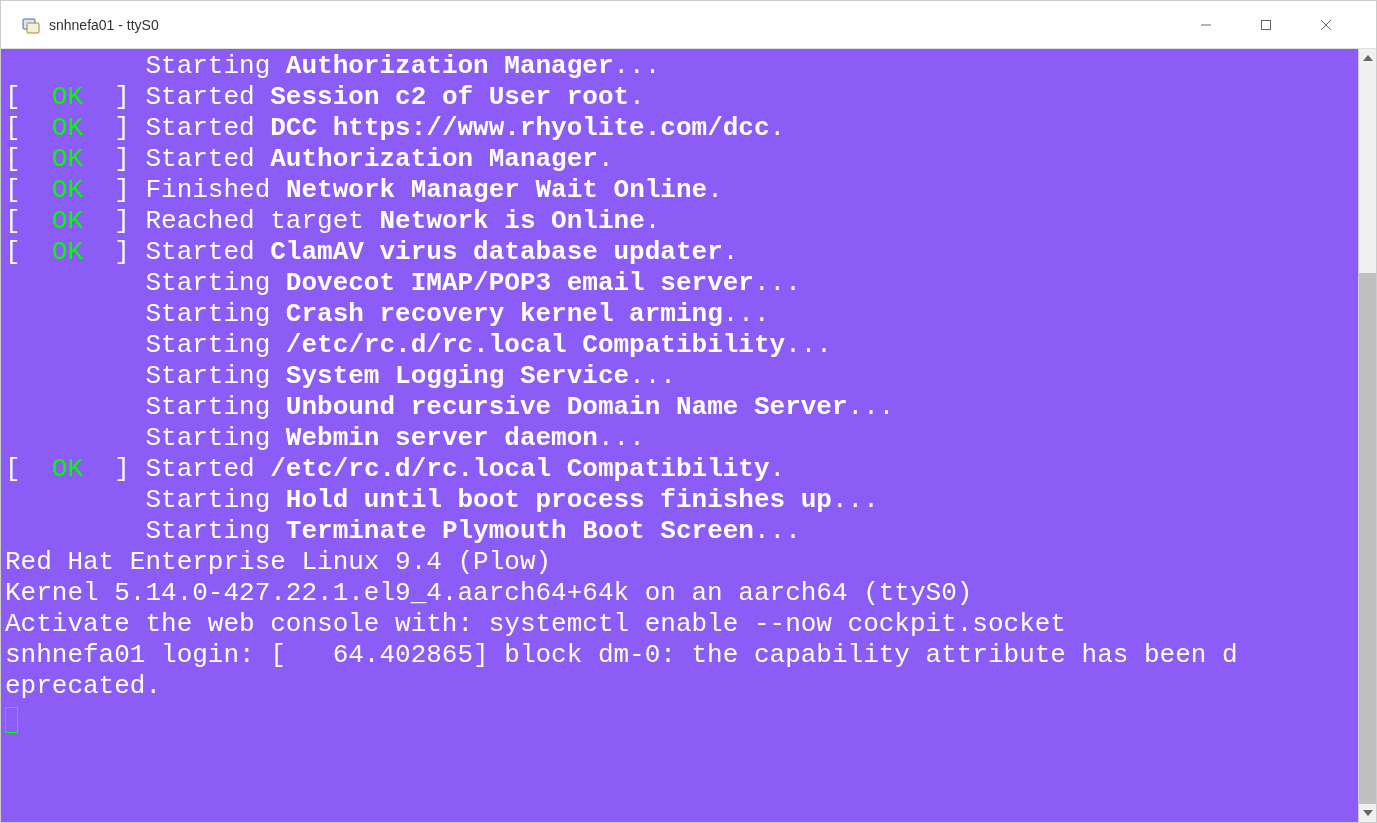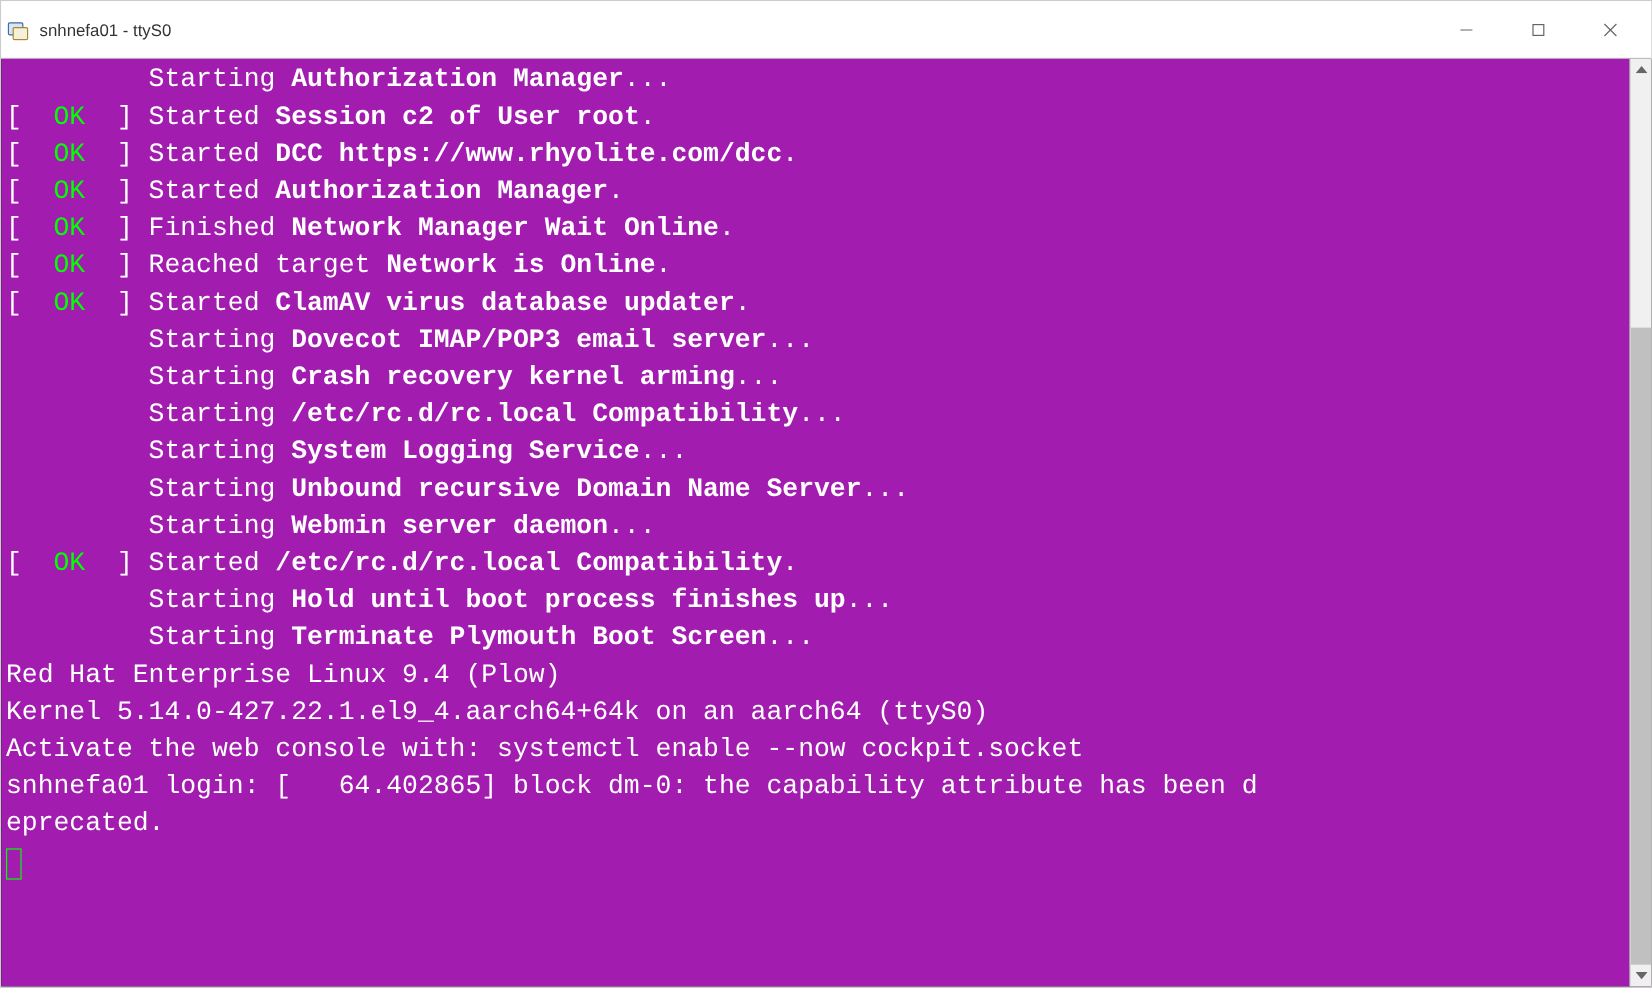--- a/index.html
+++ b/index.html
@@ -20,21 +20,21 @@
       background: #ffffff;
       border: 1px solid #cccccc;
       display: flex;
       flex-direction: column;
     }
     .titlebar {
       height: 48px;
       background: #ffffff;
       display: flex;
       align-items: center;
-      padding: 0 4px;
+      padding: 0 20px;
       border-bottom: 1px solid #e0e0e0;
     }
     .titlebar-icon {
       width: 20px;
       height: 20px;
       margin-right: 8px;
       display: flex;
       align-items: center;
       justify-content: center;
     }
@@ -57,24 +57,24 @@
       color: #666666;
     }
     .terminal-container {
       flex: 1;
       display: flex;
       background: #000000;
       overflow: hidden;
     }
     .terminal {
       flex: 1;
-      background: #a21caf;
+      background: #8b5cf6;
       color: #ffffff;
       font-family: "Consolas", "Courier New", monospace;
-      font-size: 22px;
+      font-size: 26px;
       line-height: 31px;
       padding: 2px 4px;
       white-space: pre;
       overflow: hidden;
     }
     .scrollbar {
       width: 18px;
       background: #f0f0f0;
       position: relative;
       border-left: 1px solid #cccccc;

